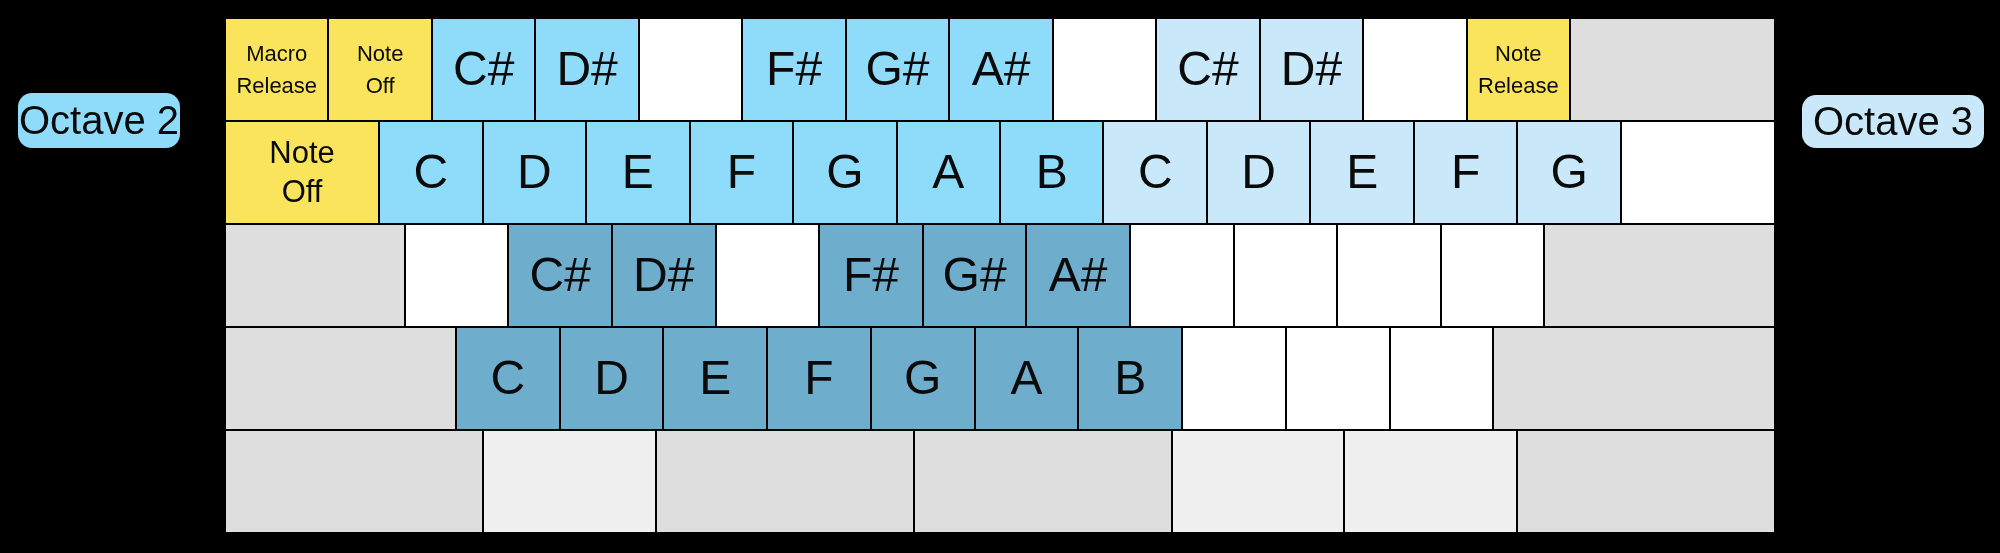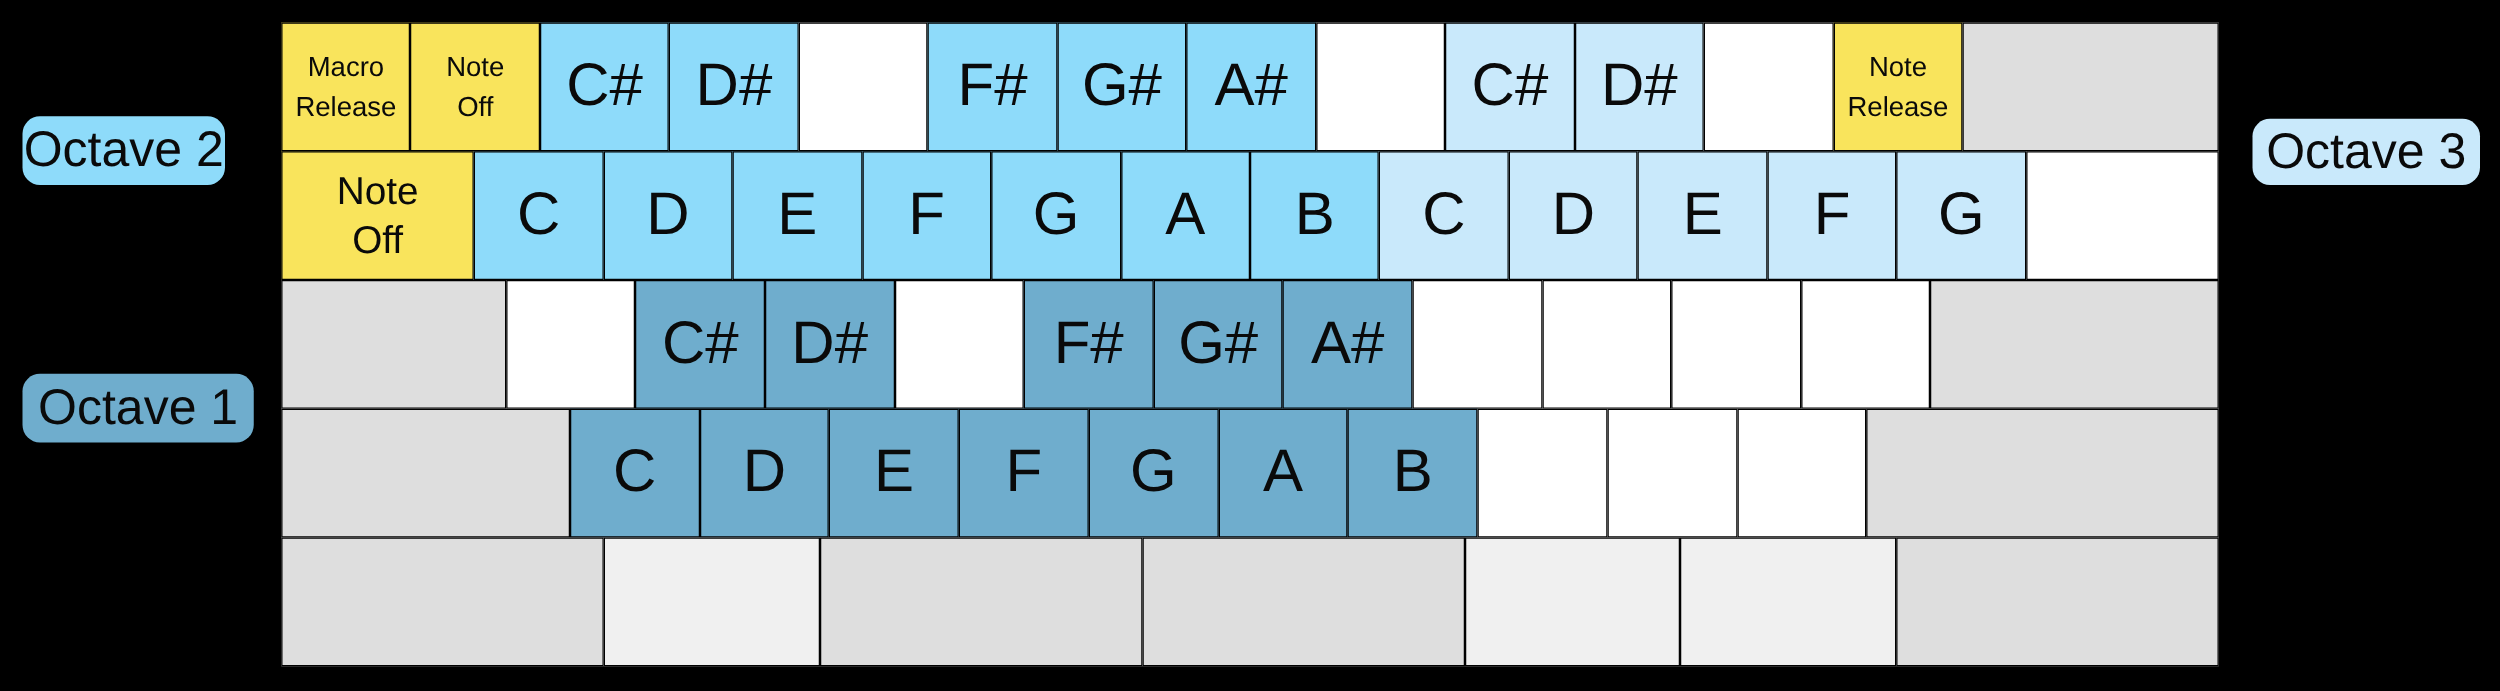--- a/index.html
+++ b/index.html
@@ -53,21 +53,20 @@
   }
   .pill-oct2{left:18px;top:93px;width:162px;height:55px;background:var(--octave2);}
   .pill-oct1{left:18px;top:299px;width:185px;height:55px;background:var(--octave1);}
   .pill-oct3{left:1802px;top:95px;width:182px;height:53px;background:var(--octave3);}
 </style>
 </head>
 <body>
 
 <div class="screen">
   <div class="pill pill-oct2">Octave 2</div>
-  <div class="pill pill-oct1">Octave 1</div>
   <div class="pill pill-oct3">Octave 3</div>
   <div class="keyboard">
       <div class="krow">
         <div class="key c-yellow f-sm" style="flex: 1 1 0%;">
           <div>Macro</div>
           <div>Release</div>
         </div>
         <div class="key c-yellow f-sm" style="flex: 1 1 0%;">
           <div>Note</div>
           <div>Off</div>

